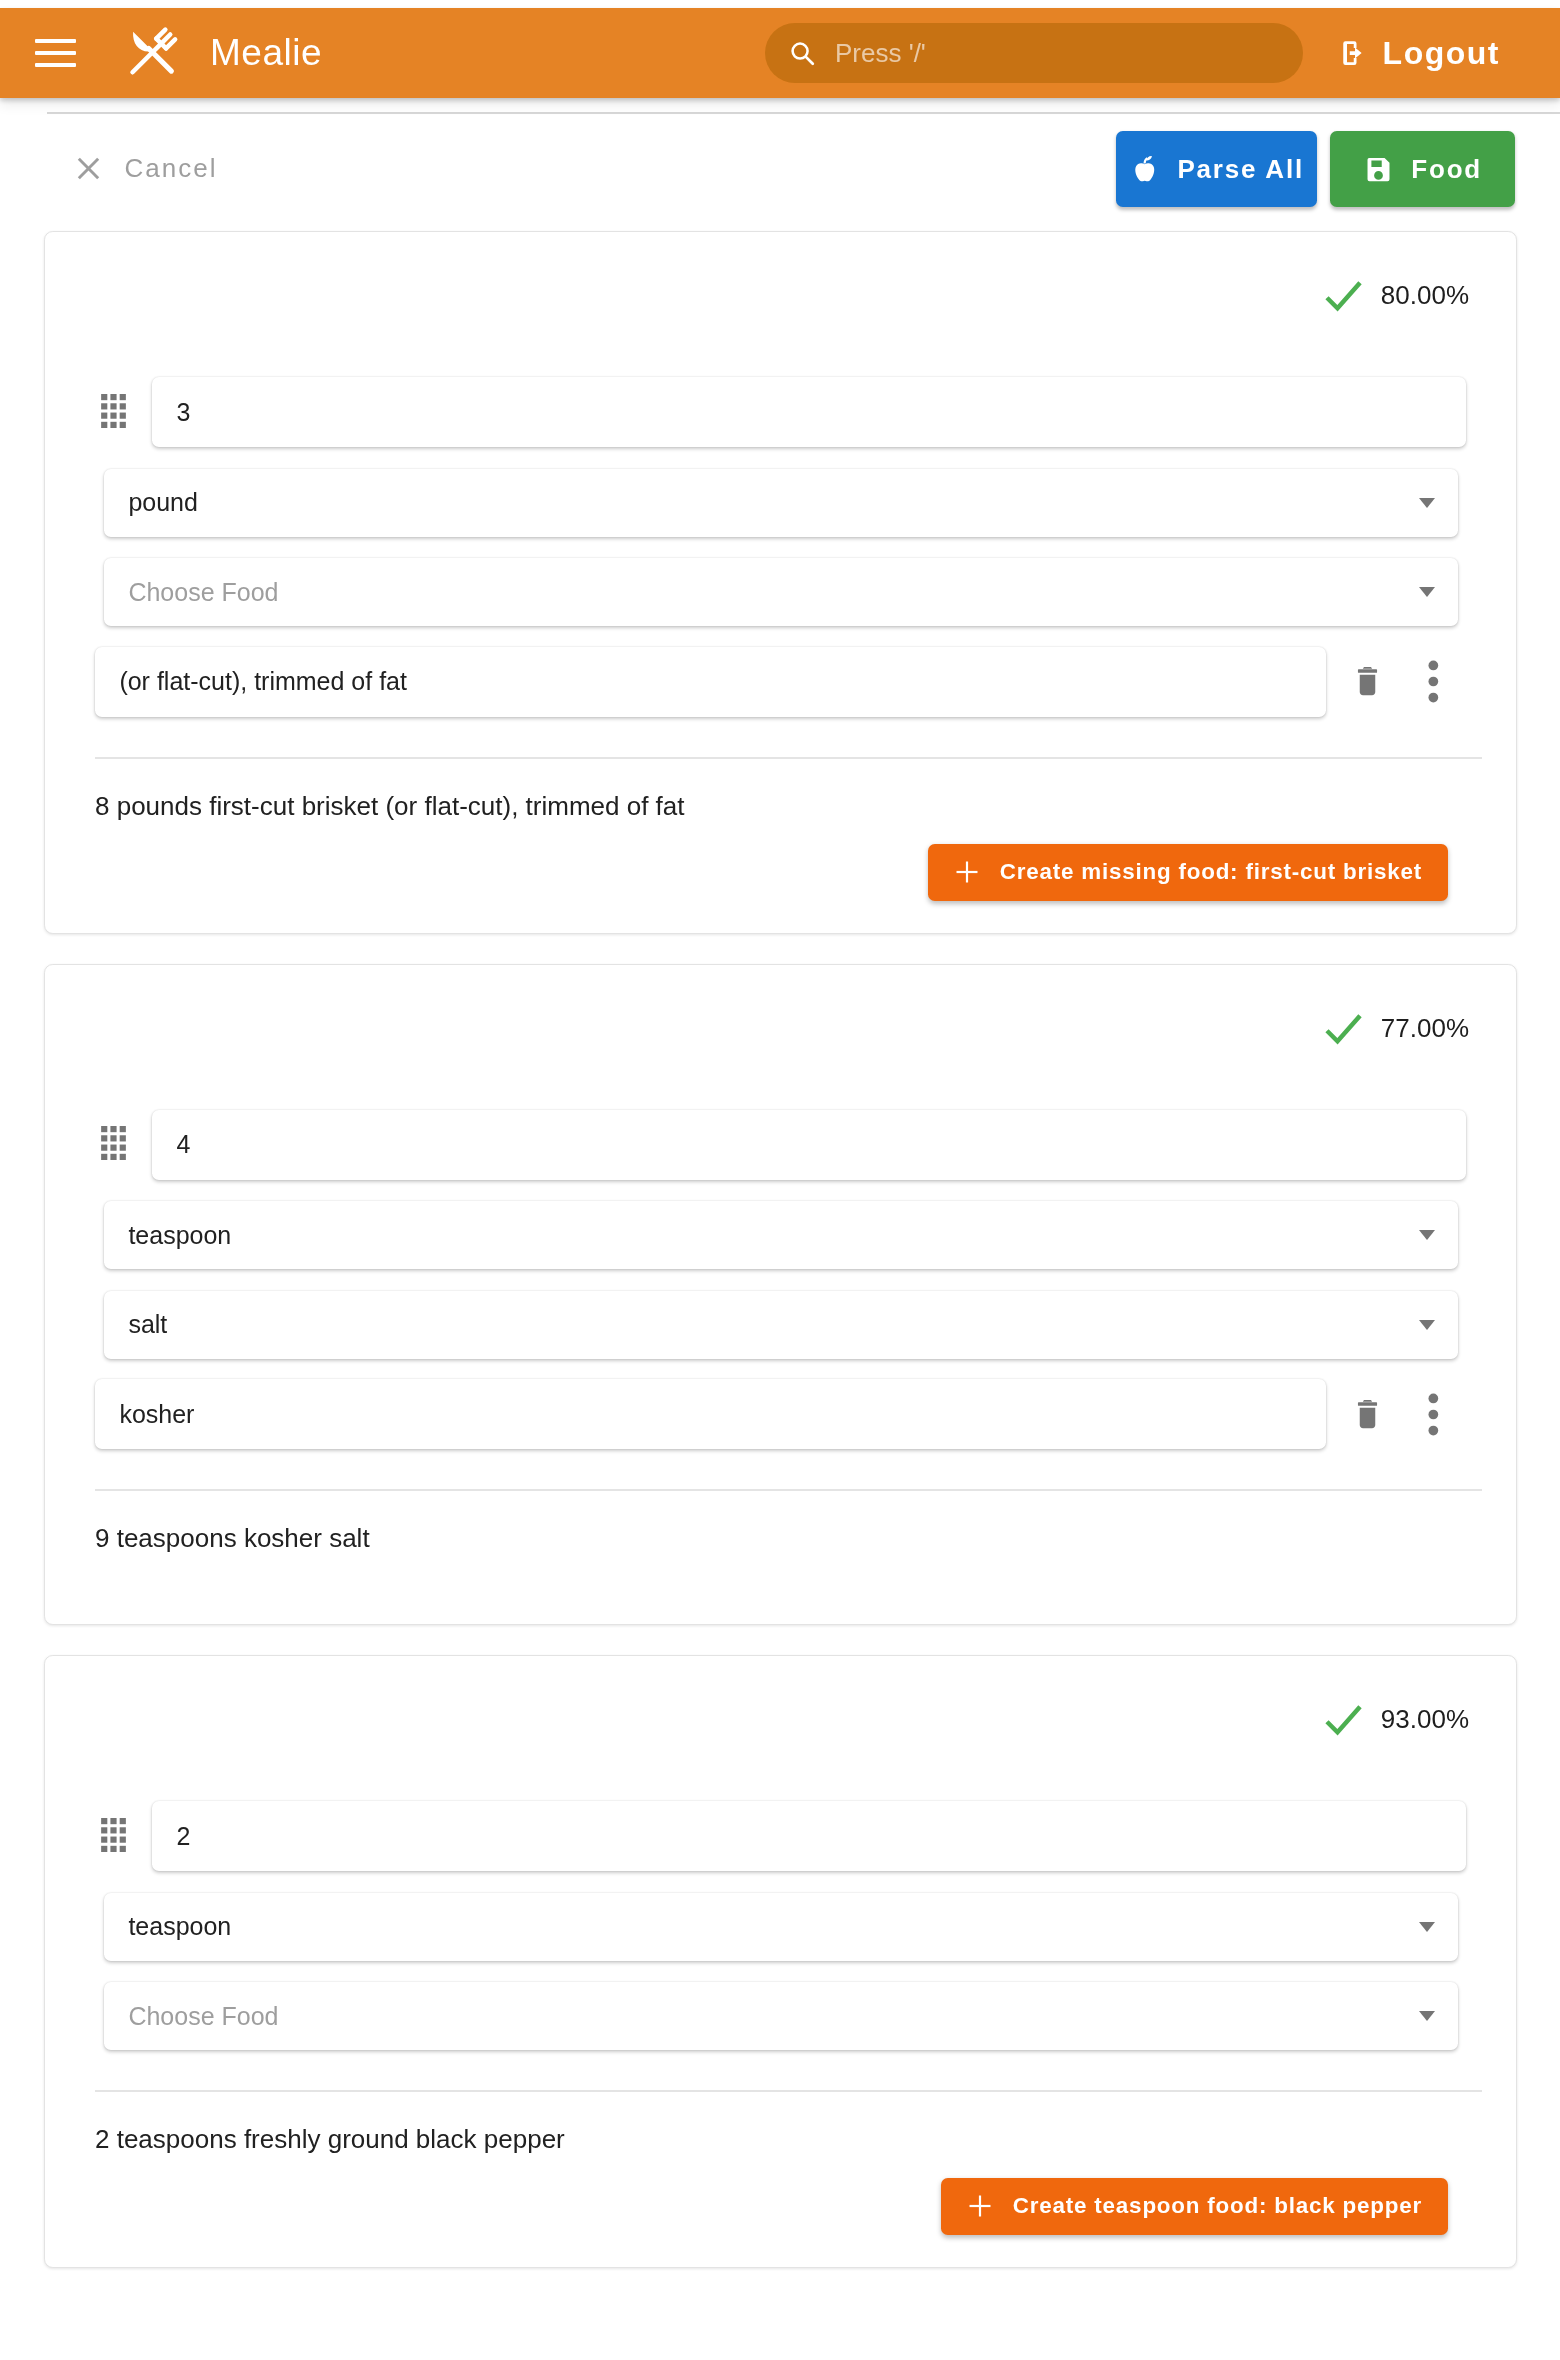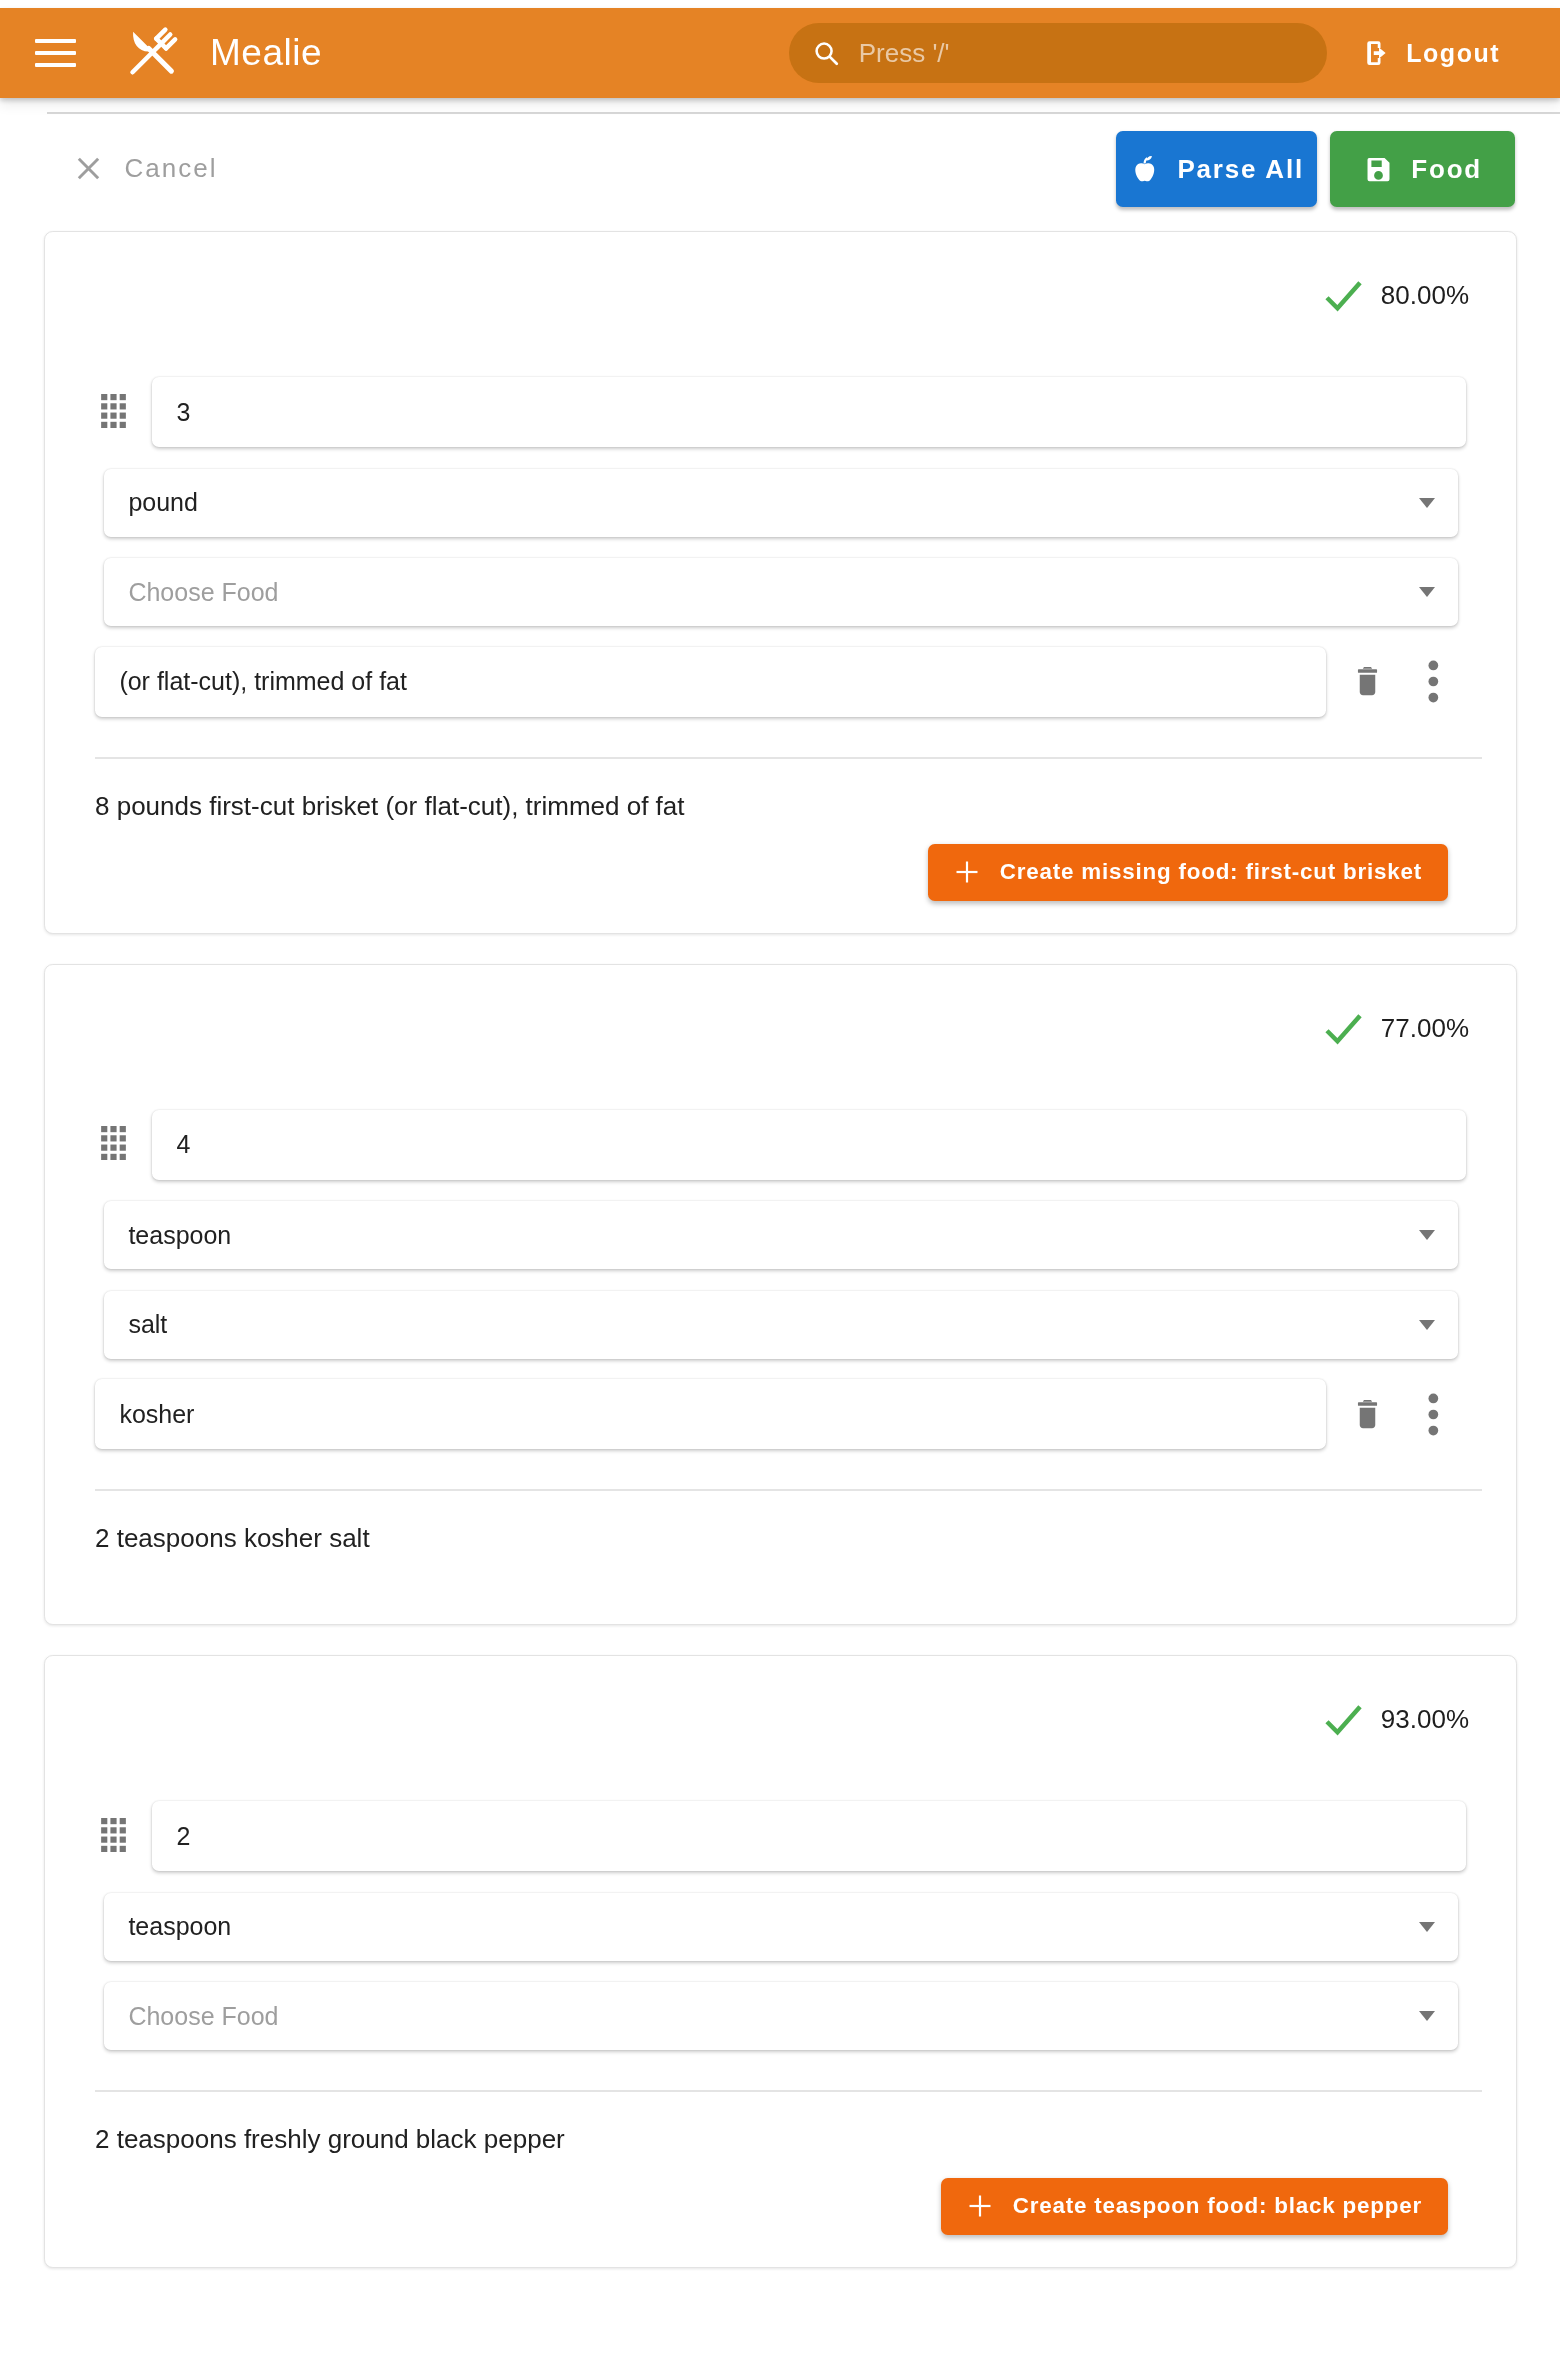--- a/index.html
+++ b/index.html
@@ -28,21 +28,21 @@
   }
   .search-pill svg { flex:none; }
   .search-pill input {
     flex:1; margin-left:17.6px; background:transparent; border:none; outline:none;
     font-family:inherit; font-size:26px; color:#fff;
   }
   .search-pill input::placeholder { color:rgba(255,255,255,.62); }
   .logout-btn {
     margin-left:35px; display:flex; align-items:center; gap:14.6px;
     background:none; border:none; cursor:pointer;
-    color:#fff; font-family:inherit; font-size:25px; font-weight:bold; letter-spacing:1.5px;
+    color:#fff; font-family:inherit; font-size:32px; font-weight:bold; letter-spacing:1.5px;
   }
 
   
   .toolbar { position:relative; height:133px; }
   .content-top-divider { position:absolute; top:13.7px; left:47px; right:0; border-top:2px solid #d7d7d7; }
   .cancel-btn {
     position:absolute; left:74px; top:55px;
     display:flex; align-items:center; gap:21.5px;
     background:none; border:none; cursor:pointer;
     color:#9E9E9E; font-family:inherit; font-size:26px; font-weight:500; letter-spacing:2px;
@@ -320,21 +320,21 @@
         <g fill="#757575">
             <circle cx="5.5" cy="5.5" r="5"></circle>
             <circle cx="5.5" cy="22" r="5"></circle>
             <circle cx="5.5" cy="38.5" r="5"></circle>
           </g>
       </svg>
     </button>
   </div>
 
   <div class="card-divider"></div>
-  <div class="original-text">2 teaspoons kosher salt</div>
+  <div class="original-text">9 teaspoons kosher salt</div>
 </section>
 
 <section class="card pb-btn">
   <div class="confidence">
     <svg width="39" height="33" viewBox="0 0 26 22">
       <path d="M2 12.5l7 7L24 2.5" fill="none" stroke="#4CAF50" stroke-width="3"></path>
     </svg>
     <span>93.00%</span>
   </div>
 

